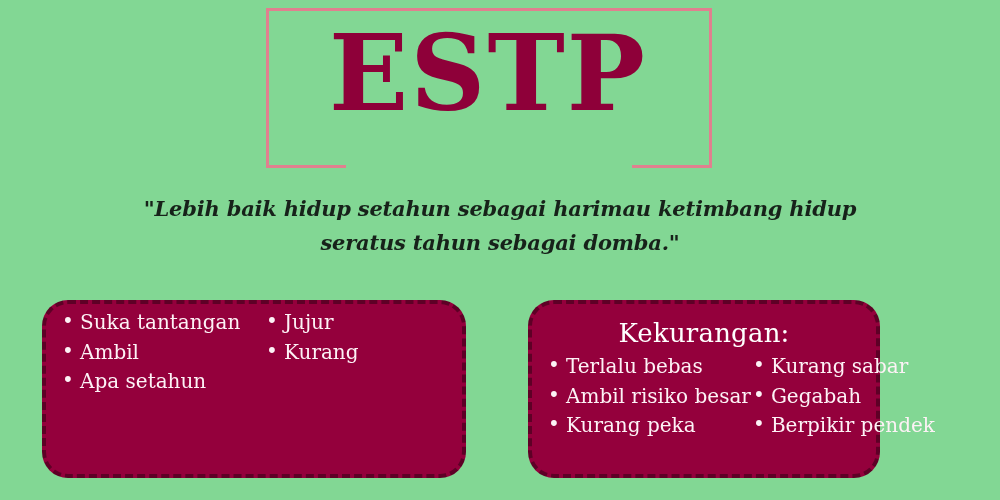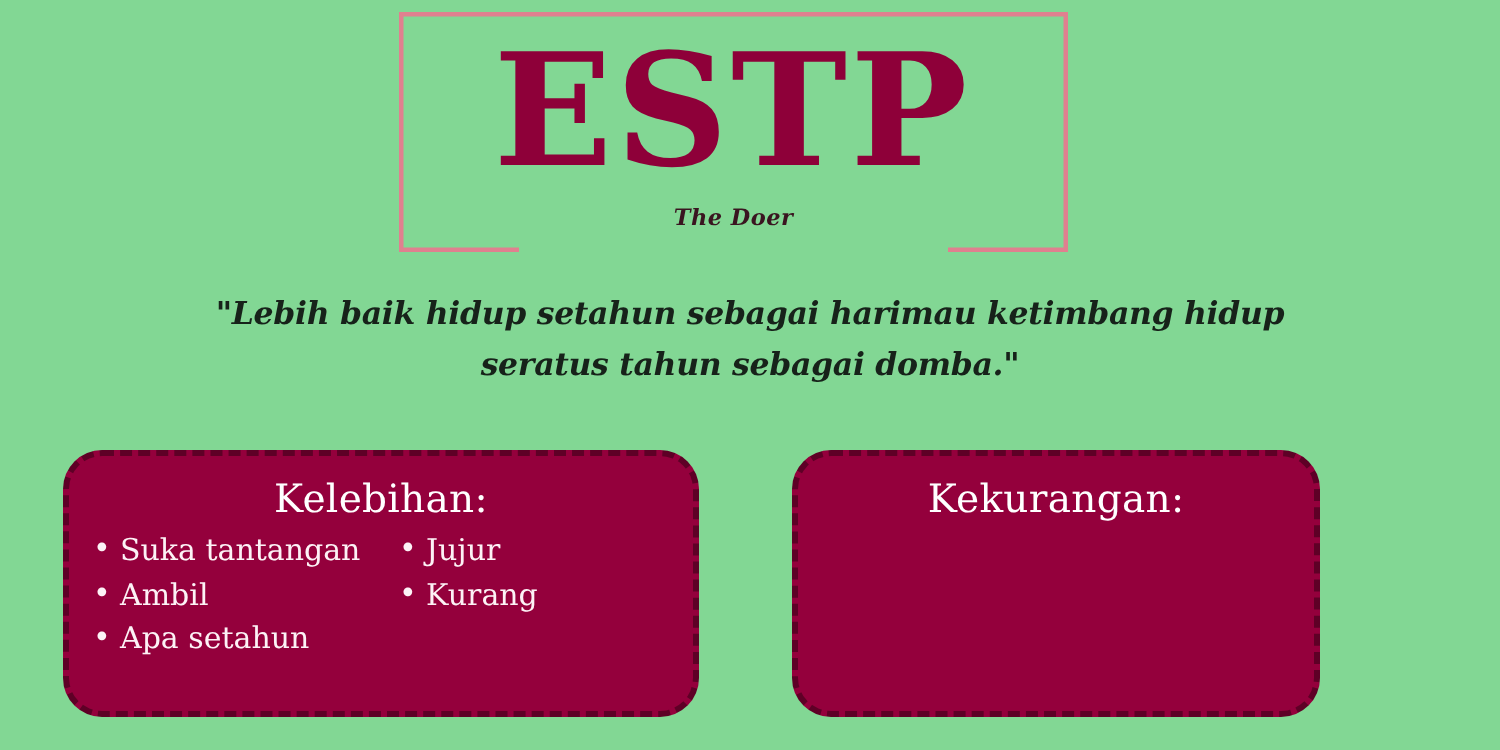--- a/index.html
+++ b/index.html
@@ -183,40 +183,50 @@
 
 <div class="poster">
 
   <div class="title-block">
     <div class="frame-top"></div>
     <div class="frame-left"></div>
     <div class="frame-right"></div>
     <div class="frame-bottom-left"></div>
     <div class="frame-bottom-right"></div>
     <div class="estp-title">ESTP</div>
-    <div class="doer-subtitle">The Doer</div>
   </div>
 
   <div class="quote">
     <span>"Lebih baik hidup setahun sebagai harimau ketimbang hidup</span><br>
     <span>seratus tahun sebagai domba."</span>
   </div>
 
   <div class="card card-left">
-    <div class="card-heading">Kelebihan:</div>
     <div class="cols">
       <ul class="col col-a">
         <li>Suka tantangan</li>
         <li>Ambil</li>
         <li>Apa setahun</li>
       </ul>
       <ul class="col col-b">
         <li>Jujur</li>
         <li>Kurang</li>
       </ul>
     </div>
   </div>
 
   <div class="card card-right">
     <div class="card-heading">Kekurangan:</div>
+    <div class="cols">
+      <ul class="col col-a">
+        <li>Terlalu bebas</li>
+        <li>Ambil risiko besar</li>
+        <li>Kurang peka</li>
+      </ul>
+      <ul class="col col-b">
+        <li>Kurang sabar</li>
+        <li>Gegabah</li>
+        <li>Berpikir pendek</li>
+      </ul>
+    </div>
   </div>
 
 </div>
 
 </body></html>

